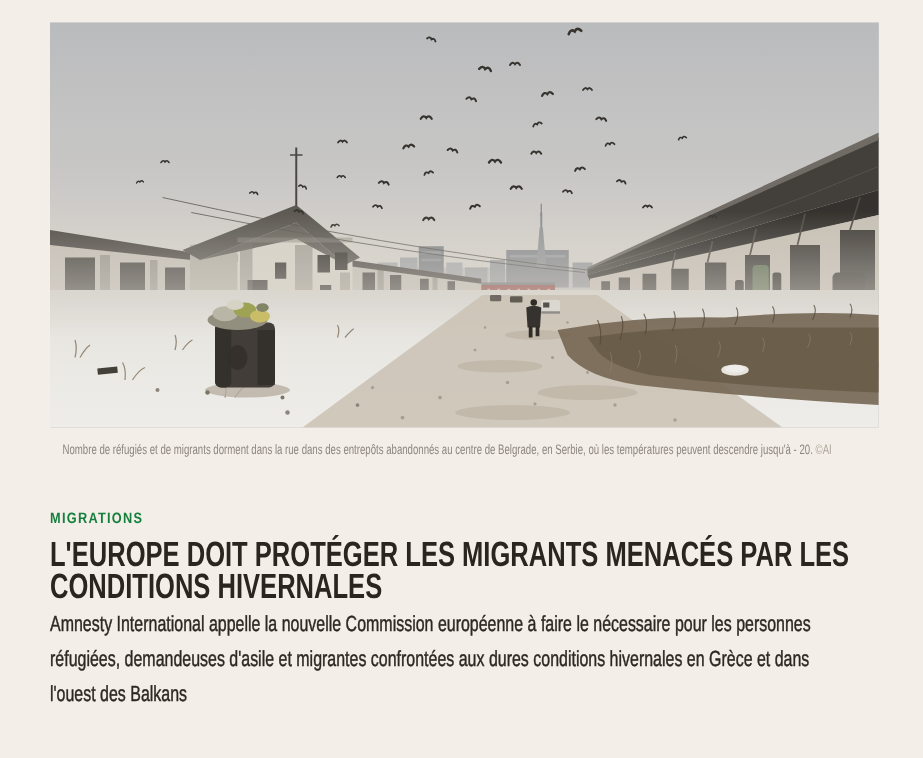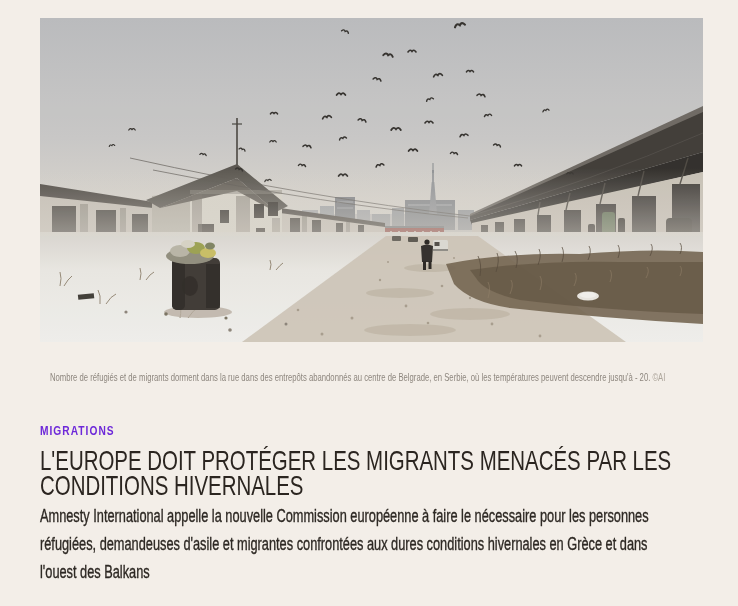--- a/index.html
+++ b/index.html
@@ -7,28 +7,28 @@
     width:738px; height:606px; overflow:hidden;
     background:#f3eee8;
     font-family:"Liberation Sans", sans-serif;
     -webkit-font-smoothing:antialiased;
   }
   .page { padding:18px 35px 0 40px; }
 
   figure.hero { margin:0; }
   .hero-photo { display:block; width:663px; height:324px; background:#c4c4c6; }
 
-  figcaption { margin-top:29px; font-size:11px; line-height:13px; color:#8d867e;padding-left:10px; }
+  figcaption { margin-top:12px; font-size:11px; line-height:13px; color:#8d867e;padding-left:10px; }
   .caption-line { display:block; white-space:nowrap; transform:scaleX(0.70); transform-origin:0 0; }
   .credit { color:#ada69c; }
 
-  .category { margin-top:40px; font-size:12px; font-weight:bold; letter-spacing:1.2px; color:#6d28d9; }
+  .category { margin-top:40px; font-size:12px; font-weight:bold; letter-spacing:1.2px; color:#15803d; }
   .category-inner { display:inline-block; transform:scaleX(0.85); transform-origin:0 0; white-space:nowrap; }
 
-  h1.headline { margin:10px 0 0 0; font-size:28px; line-height:25px; font-weight:normal; color:#2b2520; }
+  h1.headline { margin:10px 0 0 0; font-size:28px; line-height:25px; font-weight:bold; color:#2b2520; }
   .h-line { display:block; white-space:nowrap; transform:scaleX(0.73); transform-origin:0 0; }
 
   .date { margin-top:30px; font-size:13px; color:#9a9289; }
   .date-inner { display:inline-block; transform:scaleX(0.88); transform-origin:0 0; white-space:nowrap; }
 
   p.lead { margin:4px 0 0 0; font-size:17.5px; line-height:28px; color:#2d2823;
            -webkit-text-stroke:0.35px #2d2823; }
   .l-line { display:block; white-space:nowrap; transform:scaleX(0.73); transform-origin:0 0; }
 </style>
 </head>

